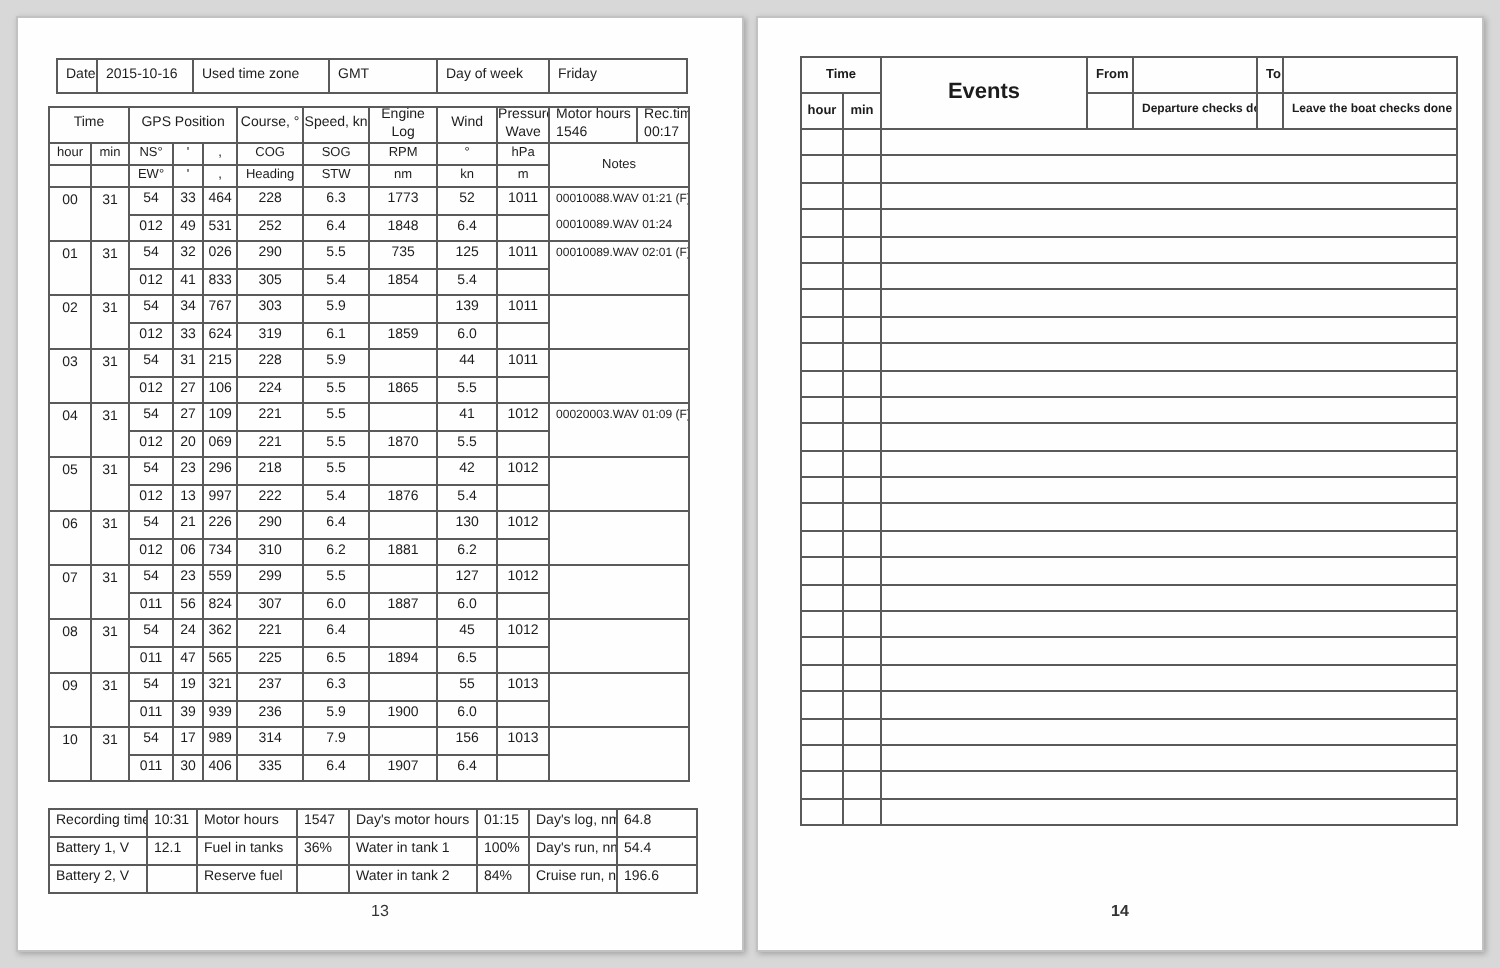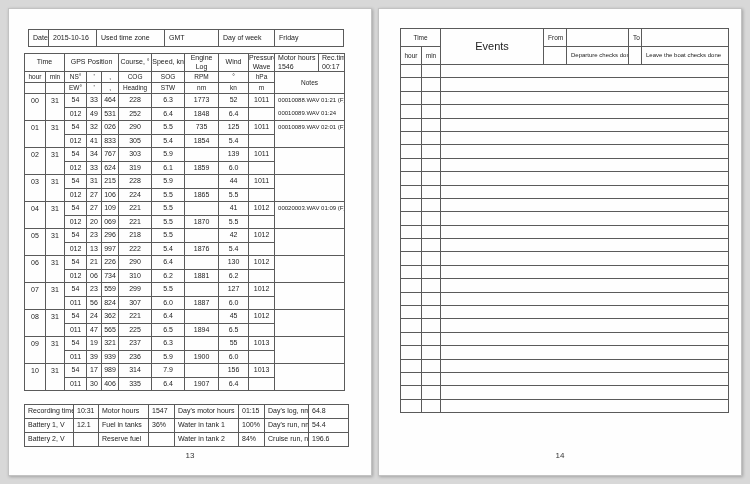--- a/index.html
+++ b/index.html
@@ -1,21 +1,21 @@
 <!DOCTYPE html>
 <html><head>
 <meta charset="utf-8">
 <style>
   * { margin:0; padding:0; box-sizing:border-box; }
   html,body { width:750px; height:484px; overflow:hidden; }
   body { background:#d8d8d8; font-family:"Liberation Sans", sans-serif; color:#1c1c1c; }
   .page { position:absolute; top:8px; width:364px; height:468px; background:#fefefe;
           border:1px solid #c2c2c2; box-shadow:1px 1px 3px rgba(0,0,0,.25); }
   #left-page { left:8px;text-decoration:underline; }
-  #right-page { left:378px; }
+  #right-page { left:378px;font-weight:bold; }
 
   table { border-collapse:collapse; table-layout:fixed; position:absolute; }
   td { border:1px solid #5a5a5a; font-size:7px; text-align:center; vertical-align:middle;
        overflow:hidden; white-space:nowrap; line-height:1.15; }
   table.outer { border:1px solid #3c3c3c; }
 
   
   #info-table { left:19px; top:20px; width:315px; }
   #info-table td { height:17px; text-align:left; padding-left:4px; }
 

